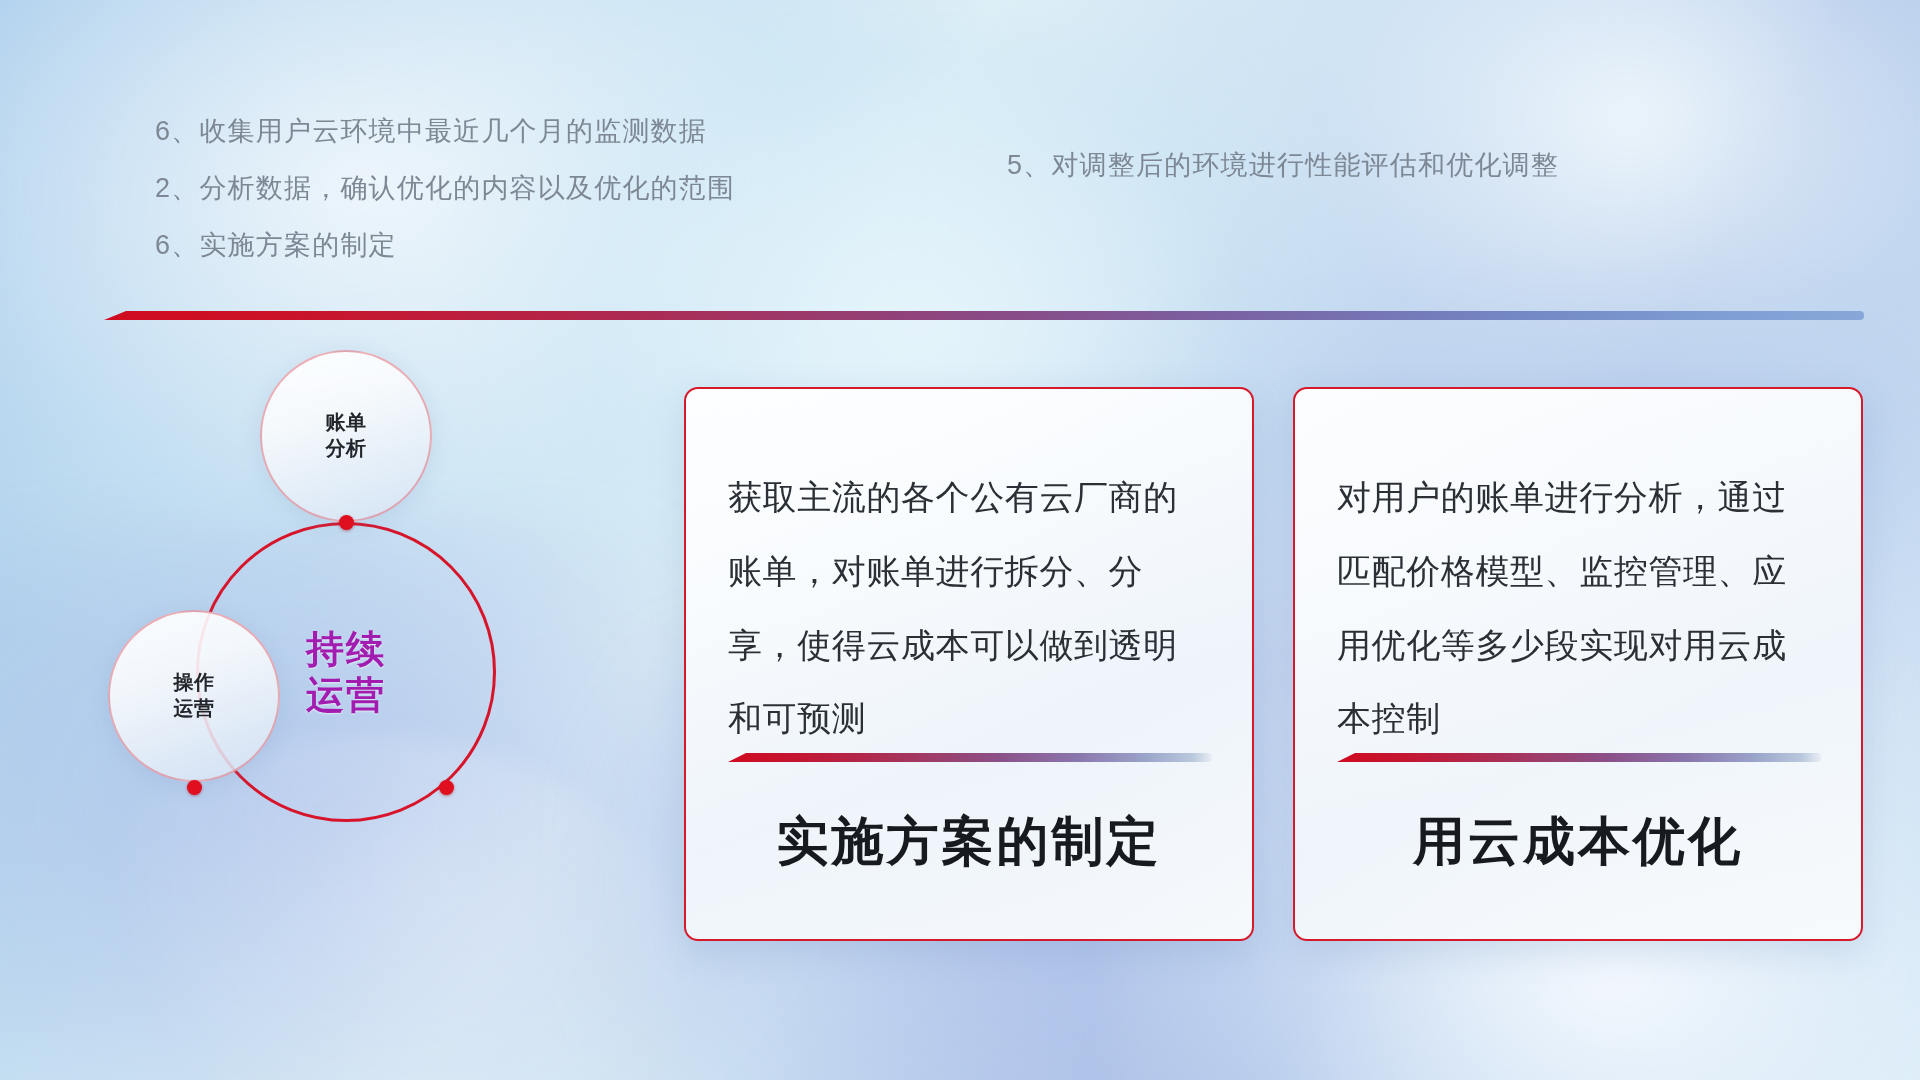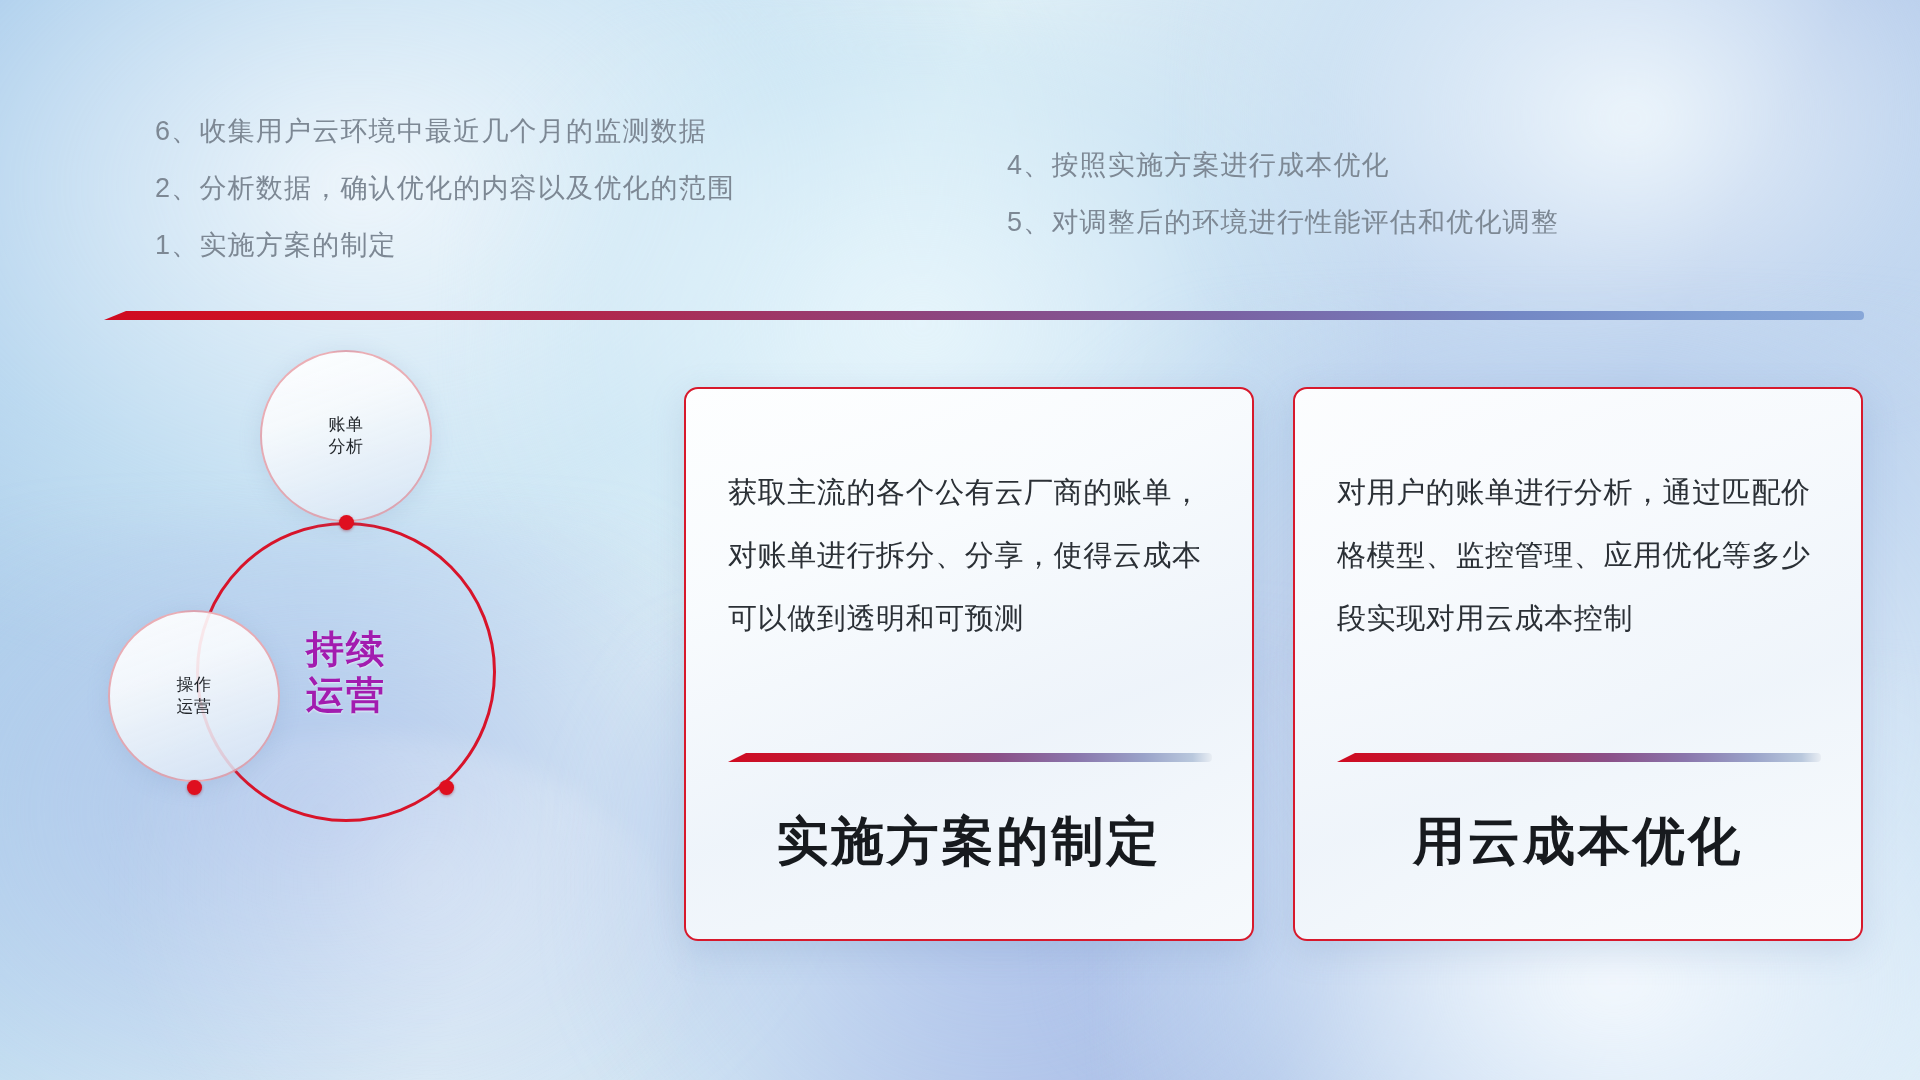--- a/index.html
+++ b/index.html
@@ -149,23 +149,23 @@
         rgba(249,251,253,.90) 35%,
         rgba(226,236,247,.86) 78%,
         rgba(212,226,243,.84) 100%);
     box-shadow: 0 4px 22px rgba(120,150,190,.20);
     display: flex;
     align-items: center;
     justify-content: center;
     text-align: center;
   }
   .bubble-label {
-    font-weight: normal;
+    font-weight: bold;
     color: #22262b;
-    font-size: 17px;
+    font-size: 20px;
     line-height: 1.28;
     letter-spacing: .5px;
   }
   .bubble-top    { left: 168px; top: 10px;  width: 172px; height: 172px; }
   .bubble-bl     { left: 16px;  top: 270px; width: 172px; height: 172px; text-align: right; }
   .bubble-br     { left: 262px; top: 270px; width: 172px; height: 172px; }
 
   .center-label {
     position: absolute;
     left: 104px; top: 182px;
@@ -212,21 +212,21 @@
     box-sizing: border-box;
     overflow: hidden;
   }
   .card-1 { left: 684px; }
   .card-2 { left: 1293px; text-decoration: underline; }
 
   .card-body {
     position: absolute;
     left: 42px; right: 42px; top: 72px;
     color: #2b3036;
-    font-size: 29px;
+    font-size: 34px;
     line-height: 2.17;
     letter-spacing: .6px;
   }
   .card-rule {
     position: absolute;
     left: 42px;
     right: 40px;
     top: 364px;
     height: 9px;
     background: linear-gradient(90deg,
@@ -259,25 +259,24 @@
   <div class="bg-violet"></div>
   <div class="bg-violet2"></div>
   <div class="bg-bottom-right"></div>
   <div class="bg-soft-arc"></div>
 
   <div class="bullets">
 
     <div class="bullet-col left">
       <div class="bullet-line">6、收集用户云环境中最近几个月的监测数据</div>
       <div class="bullet-line">2、分析数据，确认优化的内容以及优化的范围</div>
-      <div class="bullet-line">1、实施方案的制定</div>
+      <div class="bullet-line">6、实施方案的制定</div>
     </div>
 
     <div class="bullet-col right">
-      <div class="bullet-line">4、按照实施方案进行成本优化</div>
       <div class="bullet-line">5、对调整后的环境进行性能评估和优化调整</div>
     </div>
 
   </div>
 
   <div class="divider"></div>
 
   <div class="venn">
 
     <div class="ring ring-main"></div>

